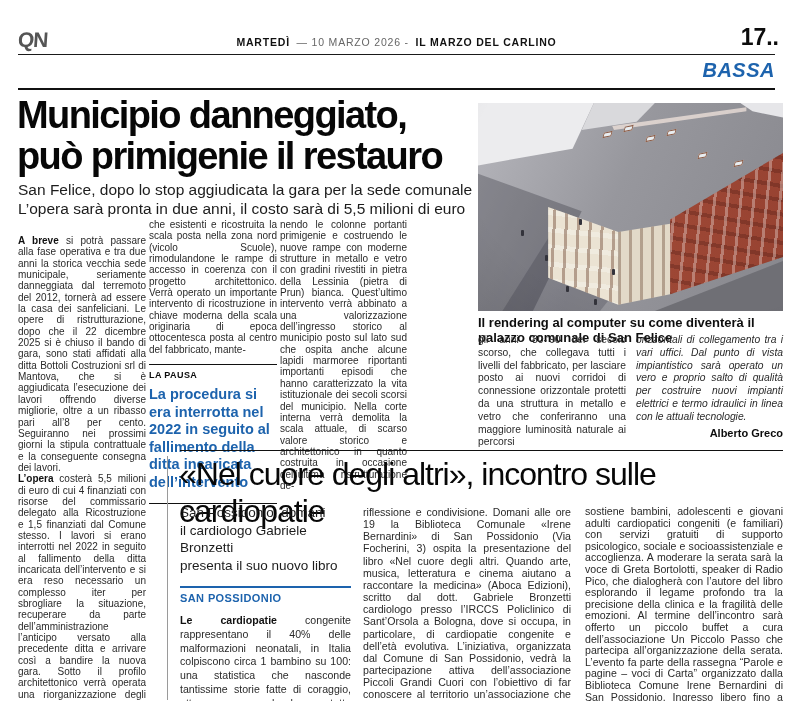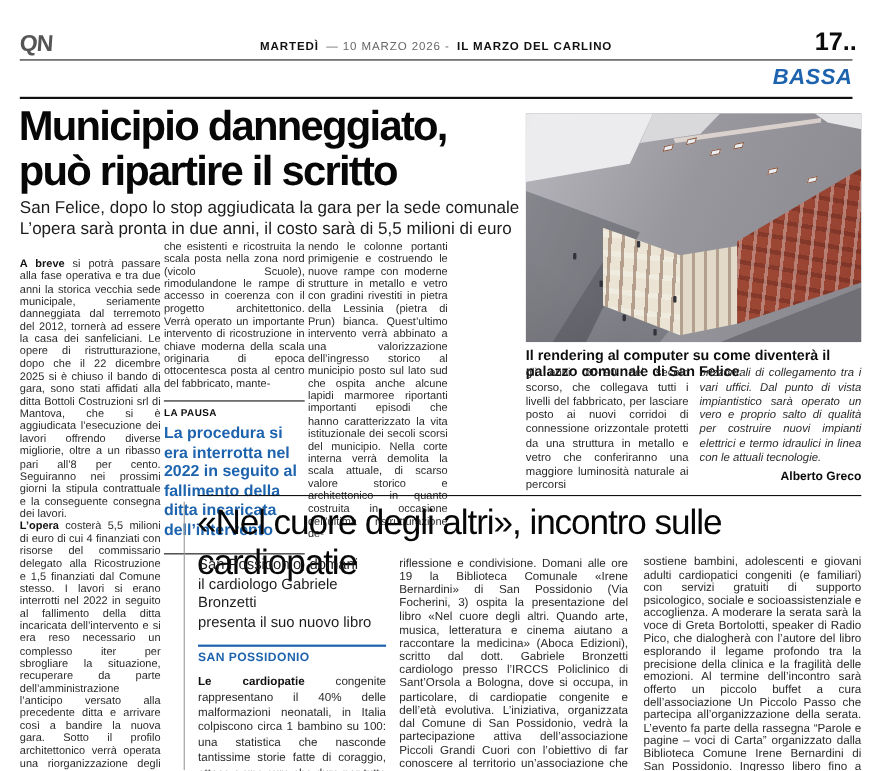--- a/index.html
+++ b/index.html
@@ -112,21 +112,21 @@
     <span class="b">MARTEDÌ</span>
     <span class="g">— 10 MARZO 2026 -</span>
     <span class="b">IL MARZO DEL CARLINO</span>
   </div>
   <div class="abs pagenum">17..</div>
   <div class="abs hr1"></div>
   <div class="abs section accent">BASSA</div>
   <div class="abs hr2"></div>
 
   <div class="abs headline1">Municipio danneggiato,
-può ripartire il scritto</div>
+può primigenie il restauro</div>
   <div class="abs subhead1">San Felice, dopo lo stop aggiudicata la gara per la sede comunale
 L’opera sarà pronta in due anni, il costo sarà di 5,5 milioni di euro</div>
 
   <div class="abs photo">
     <div class="ph ph-shadow1"></div>
     <div class="ph ph-bldg1"></div>
     <div class="ph ph-bldg2"></div>
     <div class="ph ph-bldg3"></div>
     <div class="ph ph-shadow2"></div>
     <div class="ph ph-facade"></div>

